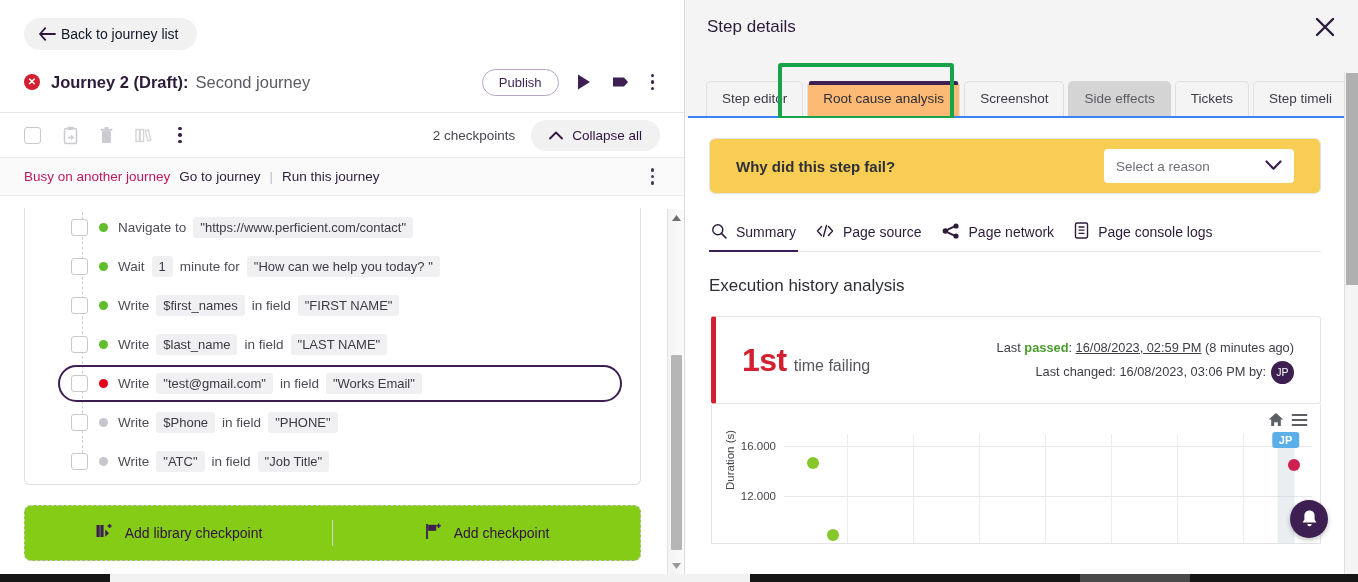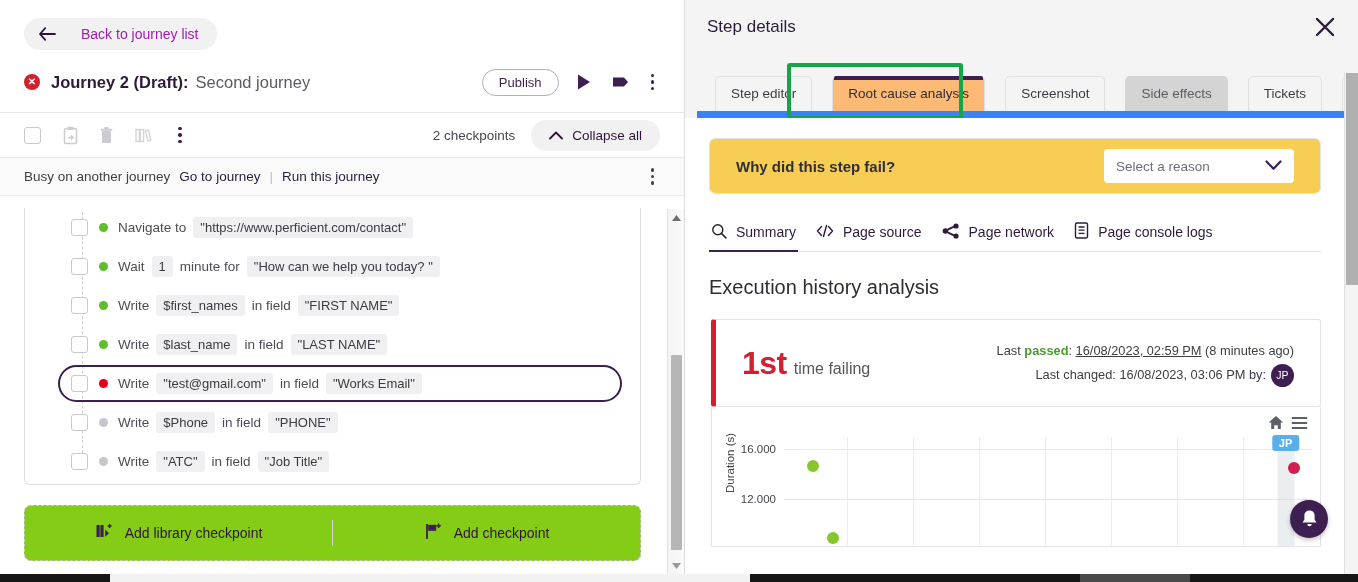--- a/index.html
+++ b/index.html
@@ -11,24 +11,24 @@
   }
   .app { position: relative; width: 1358px; height: 582px; }
 
   
   .left-pane {
     position: absolute; left: 0; top: 0; width: 684px; height: 582px;
     background: #ffffff; overflow: hidden;
   }
   .back-row { padding: 18px 0 0 24px; }
   .back-btn {
-    display: inline-flex; align-items: center; gap: 25px;
+    display: inline-flex; align-items: center; gap: 5px;
     background: #f1f1f1; border: none; border-radius: 18px;
     padding: 8px 18px 8px 14px;
-    font-size: 14px; color: #a21caf; cursor: pointer;
+    font-size: 14px; color: #0f172a; cursor: pointer;
     font-family: "Liberation Sans", sans-serif;
   }
   .back-arrow { display: inline-block; width: 18px; height: 14px; position: relative; }
   .back-arrow svg { display: block; }
 
   .journey-row {
     display: flex; align-items: center;
     padding: 12px 24px 0 24px; height: 52px;
   }
   .fail-dot {
@@ -69,21 +69,21 @@
     background: #f1f1f1; border: none; border-radius: 17px;
     padding: 8px 18px; font-size: 13.5px; color: #30143f; cursor: pointer;
     font-family: "Liberation Sans", sans-serif;
   }
 
   .busy-bar {
     display: flex; align-items: center; height: 38px;
     padding: 0 24px; background: #fafafa; border-bottom: 1px solid #ececec;
     font-size: 13.5px;
   }
-  .busy-label { color: #404040; margin-right: 9px; }
+  .busy-label { color: #be185d; margin-right: 9px; }
   .busy-link { color: #2d1b3a; text-decoration: none; cursor: pointer; }
   .busy-sep { color: #bdbdc4; margin: 0 9px; }
 
   
   .steps-area {
     position: absolute; left: 0; top: 208px; width: 684px; height: 374px;
     background: #fff;
   }
   .steps-card {
     position: absolute; left: 24px; top: 0; width: 617px; height: 277px;
@@ -139,23 +139,23 @@
   
   .right-panel {
     position: absolute; left: 684px; top: 0; width: 674px; height: 582px;
     background: #f4f4f4; border-left: 1px solid #dcdcdc;
   }
   .rp-header { position: relative; height: 62px; }
   .rp-title { position: absolute; left: 22px; top: 17px; font-size: 17px; color: #2d1b3a; }
   .rp-close { position: absolute; right: 22px; top: 16px; cursor: pointer; line-height: 0; }
 
   .tabs-row {
-    position: absolute; left: 12px; top: 72px; width: 660px; height: 46px;
-    display: flex; align-items: flex-end; gap: 20px; padding-left: 18px;
-    border-bottom: 7px solid #3b82f6;
+    position: absolute; left: 3px; top: 72px; width: 660px; height: 46px;
+    display: flex; align-items: flex-end; gap: 4px; padding-left: 18px;
+    border-bottom: 2px solid #3b82f6;
   }
   .tab {
     position: relative; background: #f4f4f4; border: 1px solid #e0e0e0; border-bottom: none;
     border-radius: 5px 5px 0 0; padding: 9px 15px 10px 15px;
     font-size: 13.5px; color: #3b3b45; cursor: pointer; white-space: nowrap;
   }
   .tab.active { background: #fdba74; border-color: #e0e0e0; color: #2d2d36; }
   .tab.active::before {
     content: ""; position: absolute; left: 1px; right: 1px; top: -1px; height: 4px;
     background: #3d1f52; border-radius: 2px 2px 0 0;
@@ -193,21 +193,21 @@
     margin: 22px 24px 0 24px; border-bottom: 1px solid #e4e4e8;
   }
   .subtab {
     display: flex; align-items: center; gap: 9px; padding: 6px 2px 9px 2px;
     font-size: 14px; color: #2d1b3a; cursor: pointer; position: relative;
   }
   .subtab.active::after {
     content: ""; position: absolute; left: 0; right: 0; bottom: -1px; height: 2px; background: #3d1f52;
   }
 
-  .section-title { margin: 24px 24px 8px 24px; font-size: 20px; color: #2d2d36; }
+  .section-title { margin: 24px 24px 8px 24px; font-size: 17px; color: #2d2d36; }
 
   .hist-card {
     margin: 20px 24px 0 26px; border: 1px solid #e4e4e8; border-left: 5px solid #d32030;
     border-radius: 3px; background: #fff; height: 88px; position: relative;
     display: flex; align-items: center;
   }
   .hist-left { padding-left: 26px; display: flex; align-items: baseline; gap: 7px; }
   .hist-1st { font-size: 32px; color: #d32030; font-weight: bold; letter-spacing: -.5px; }
   .hist-fail { font-size: 16px; color: #56565f; }
   .hist-right { margin-left: auto; padding-right: 26px; text-align: right; }

